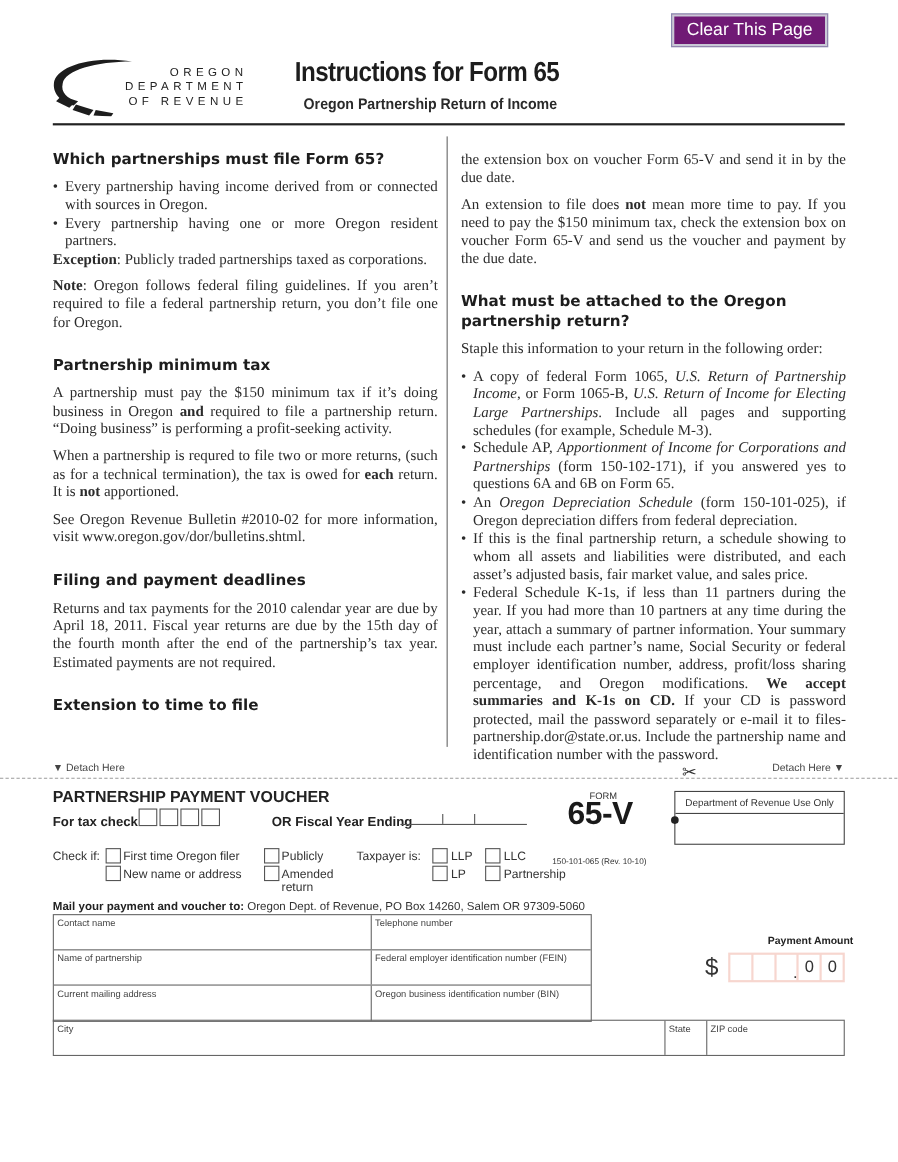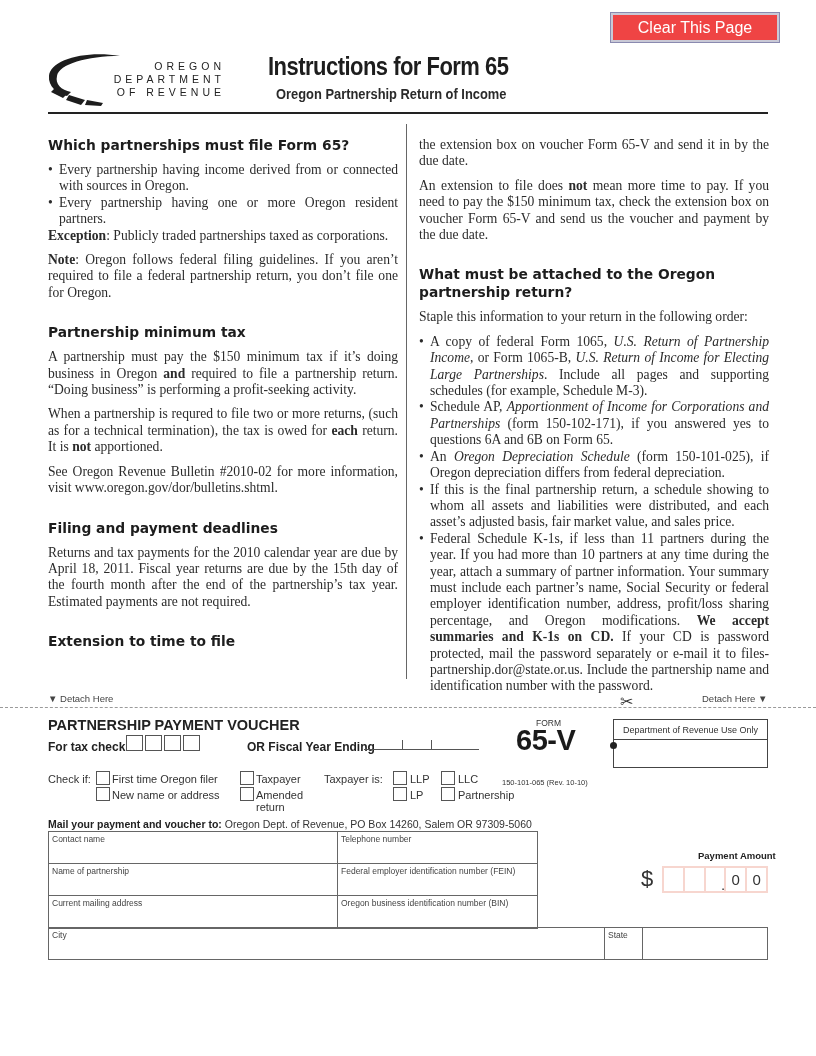--- a/index.html
+++ b/index.html
@@ -1,21 +1,21 @@
 <!DOCTYPE html>
 <html><head>
 <meta charset="utf-8">
 <style>
   * { box-sizing: border-box; margin: 0; padding: 0; }
   html, body { width: 816px; height: 1056px; background: #ffffff; }
   body { position: relative; font-family: "Liberation Serif", serif; color: #222; overflow: hidden; }
 
   .clear-btn {
-    position: absolute; left: 611px; top: 13px; width: 168px; height: 29px;
-    background: #ef4444; border: 2px solid #c9c9d6; color: #fff;
+    position: absolute; left: 611px; top: 13px; width: 141px; height: 29px;
+    background: #701a75; border: 2px solid #c9c9d6; color: #fff;
     font-family: "Liberation Sans", sans-serif; font-size: 16px;
     display: flex; align-items: center; justify-content: center; cursor: pointer;
     box-shadow: 0 0 0 1px #8a8ab0;
   }
 
   .logo { position: absolute; left: 45px; top: 48px; width: 180px; height: 58px; }
   .logo-text {
     position: absolute; right: 0; top: 12px;
     font-family: "Liberation Sans", sans-serif; font-size: 10.5px; letter-spacing: 4px;
     text-align: right; line-height: 13px; color: #222;
@@ -182,21 +182,21 @@
   <div class="dor-box-head">Department of Revenue Use Only</div>
 </div>
 <div class="dor-dot"></div>
 
 <div class="check-label" style="left:48px;top:773px;">Check if:</div>
 <div class="cbx" style="left:96px;top:771px;"></div>
 <div class="check-label" style="left:112px;top:773px;">First time Oregon filer</div>
 <div class="cbx" style="left:96px;top:787px;"></div>
 <div class="check-label" style="left:112px;top:789px;text-align:right;">New name or address</div>
 <div class="cbx" style="left:240px;top:771px;"></div>
-<div class="check-label" style="left:256px;top:773px;">Taxpayer</div>
+<div class="check-label" style="left:256px;top:773px;">Publicly</div>
 <div class="cbx" style="left:240px;top:787px;"></div>
 <div class="check-label" style="left:256px;top:789px;">Amended</div>
 <div class="check-label" style="left:256px;top:801px;">return</div>
 <div class="check-label" style="left:324px;top:773px;">Taxpayer is:</div>
 <div class="cbx" style="left:393px;top:771px;"></div>
 <div class="check-label" style="left:410px;top:773px;">LLP</div>
 <div class="cbx" style="left:441px;top:771px;"></div>
 <div class="check-label" style="left:458px;top:773px;">LLC</div>
 <div class="cbx" style="left:393px;top:787px;"></div>
 <div class="check-label" style="left:410px;top:789px;">LP</div>
@@ -216,20 +216,21 @@
   </div>
   <div class="info-row">
     <div class="info-cell l">Current mailing address</div>
     <div class="info-cell r">Oregon business identification number (BIN)</div>
   </div>
 </div>
 
 <div class="city-row">
   <div class="info-cell city">City</div>
   <div class="info-cell state">State</div>
+  <div class="info-cell zip">ZIP code</div>
 </div>
 
 <div class="pay-label">Payment Amount</div>
 <div class="dollar">$</div>
 <div class="pay-boxes">
   <span></span>
   <span></span>
   <span></span>
   <span>0</span>
   <span>0</span>

